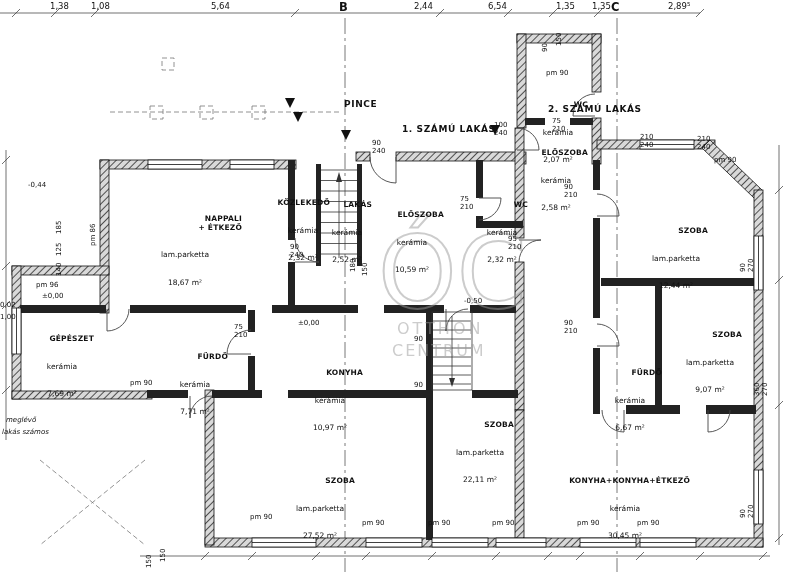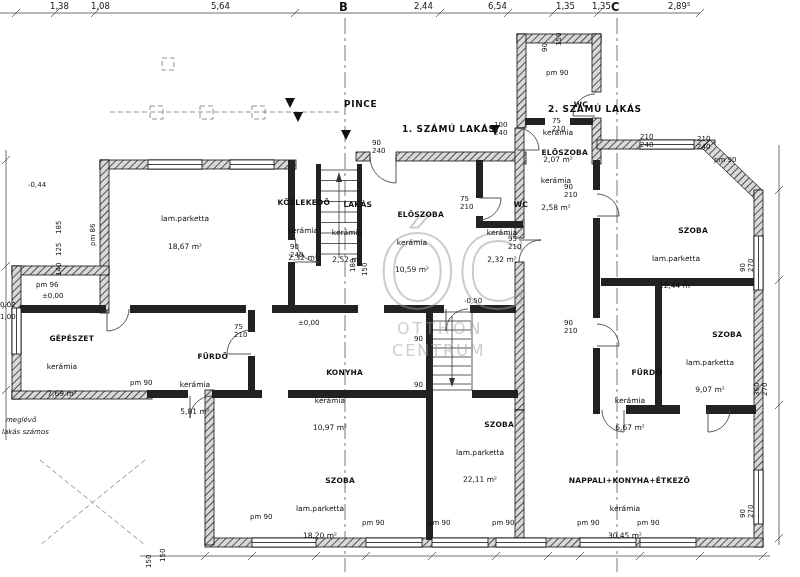--- a/index.html
+++ b/index.html
@@ -232,20 +232,22 @@
 <span class="dimtop" style="left:460px">6,54</span>
 <span class="dimtop" style="left:528px">1,35</span>
 <span class="dimtop" style="left:564px">1,35</span>
 <span class="dimtop" style="left:640px">2,89⁵</span>
 
 <span class="floorlabel" style="left:296px;top:99px">PINCE</span>
 <span class="floorlabel" style="left:354px;top:124px">1. SZÁMÚ LAKÁS</span>
 <span class="floorlabel" style="left:500px;top:104px">2. SZÁMÚ LAKÁS</span>
 
 <div class="room" style="left:128px;top:196px;width:114px">
+  <div class="rname">NAPPALI
++ ÉTKEZŐ</div>
   <div class="rmat">lam.parketta</div>
   <div class="rarea">18,67 m²</div>
 </div>
 <div class="room" style="left:276px;top:180px;width:54px">
   <div class="rname">KÖZLEKEDŐ</div>
   <div class="rmat">kerámia</div>
   <div class="rarea">2,32 m²</div>
 </div>
 <div class="room" style="left:322px;top:182px;width:50px">
   <div class="rname">LAKÁS</div>
@@ -288,39 +290,39 @@
   <div class="rarea">6,67 m²</div>
 </div>
 <div class="room" style="left:30px;top:316px;width:64px">
   <div class="rname">GÉPÉSZET</div>
   <div class="rmat">kerámia</div>
   <div class="rarea">7,69 m²</div>
 </div>
 <div class="room" style="left:162px;top:334px;width:66px">
   <div class="rname">FÜRDŐ</div>
   <div class="rmat">kerámia</div>
-  <div class="rarea">5,81 m²</div>
+  <div class="rarea">7,71 m²</div>
 </div>
 <div class="room" style="left:297px;top:350px;width:66px">
   <div class="rname">KONYHA</div>
   <div class="rmat">kerámia</div>
   <div class="rarea">10,97 m²</div>
 </div>
 <div class="room" style="left:446px;top:402px;width:68px">
   <div class="rname">SZOBA</div>
   <div class="rmat">lam.parketta</div>
   <div class="rarea">22,11 m²</div>
 </div>
 <div class="room" style="left:285px;top:458px;width:70px">
   <div class="rname">SZOBA</div>
   <div class="rmat">lam.parketta</div>
-  <div class="rarea">18,20 m²</div>
+  <div class="rarea">27,52 m²</div>
 </div>
 <div class="room" style="left:560px;top:458px;width:130px">
-  <div class="rname">NAPPALI+KONYHA+ÉTKEZŐ</div>
+  <div class="rname">KONYHA+KONYHA+ÉTKEZŐ</div>
   <div class="rmat">kerámia</div>
   <div class="rarea">30,45 m²</div>
 </div>
 
 <span class="ann" style="left:28px;top:182px">-0,44</span>
 <span class="ann v" style="left:56px;top:234px">185</span>
 <span class="ann v" style="left:56px;top:256px">125</span>
 <span class="ann v" style="left:56px;top:276px">140</span>
 <span class="ann" style="left:36px;top:282px">pm 96</span>
 <span class="ann" style="left:42px;top:293px">±0,00</span>

